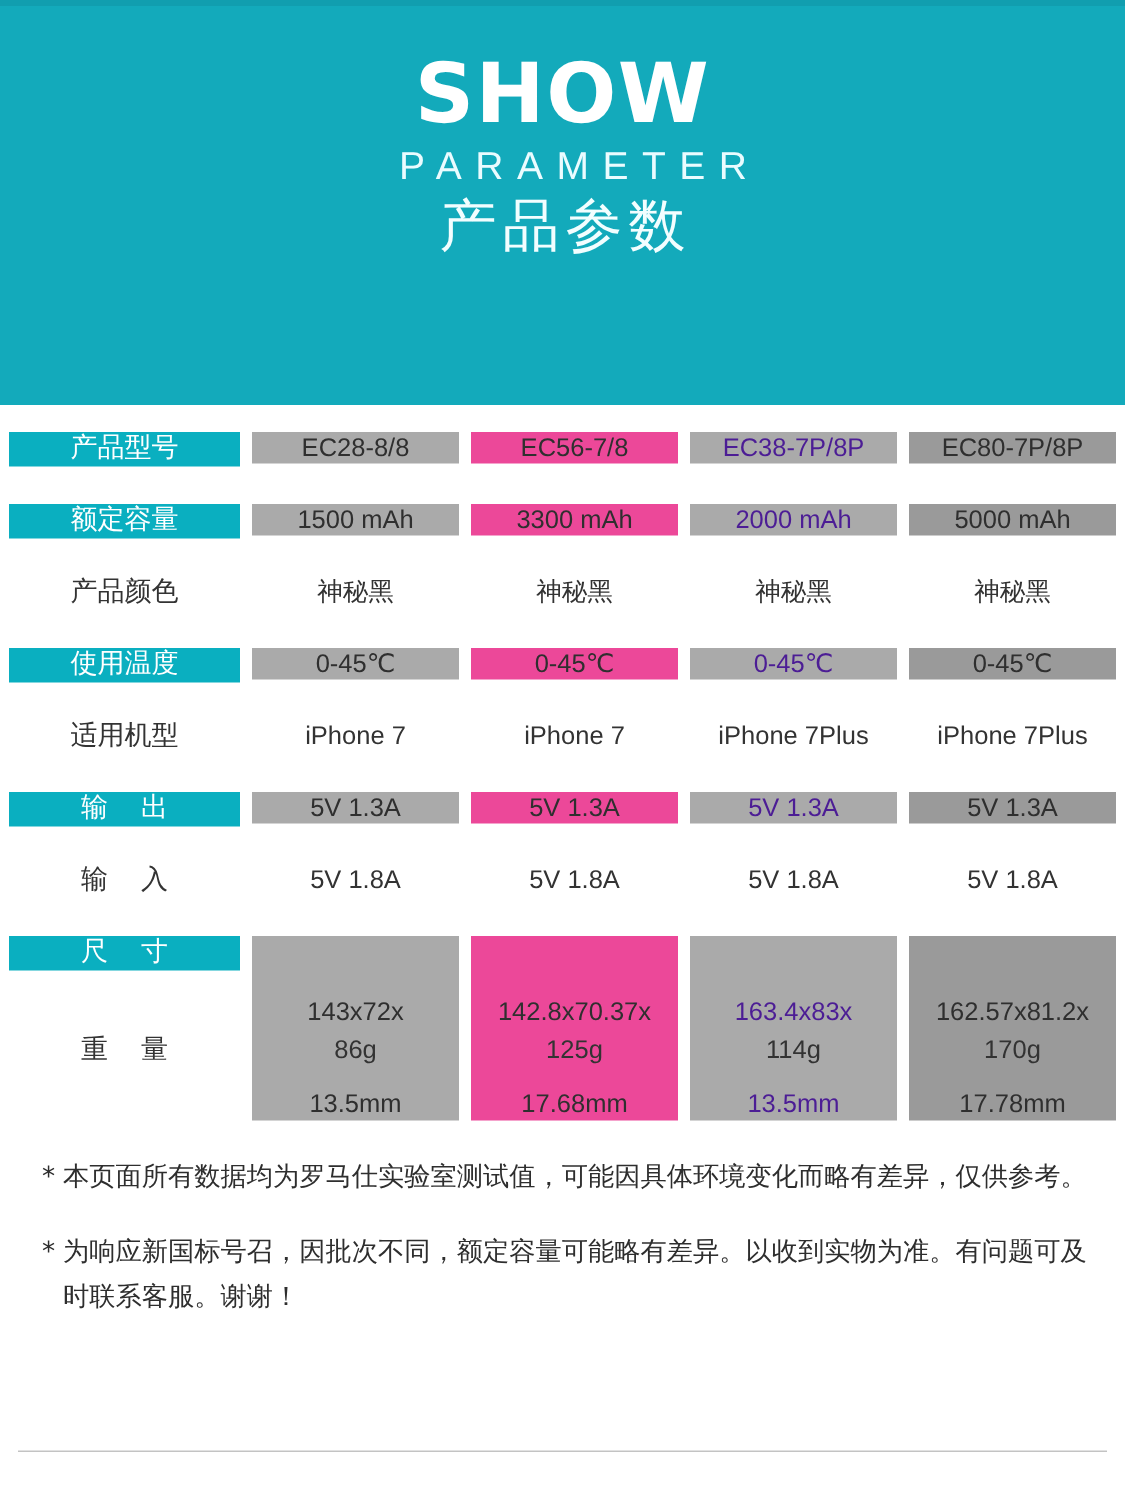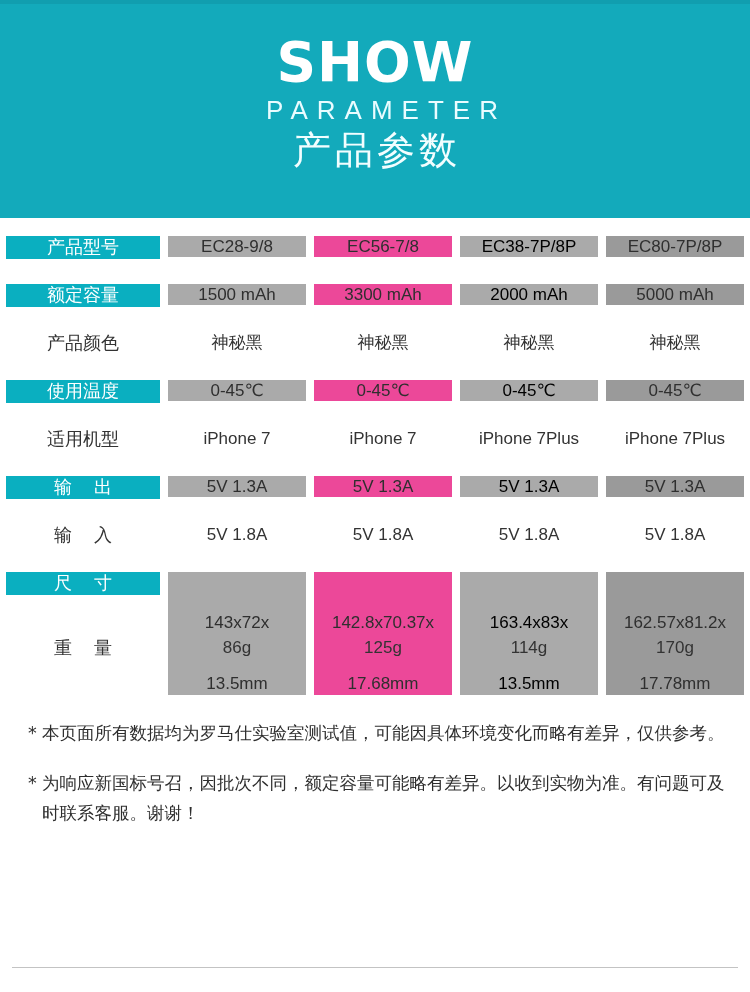--- a/index.html
+++ b/index.html
@@ -12,21 +12,21 @@
     height: 992px;
     font-family: "Liberation Sans", "DejaVu Sans", sans-serif;
     overflow: hidden;
     position: relative;
   }
 
   
   .banner {
     position: relative;
     width: 750px;
-    height: 218px;
+    height: 270px;
     background: #13aabb;
     box-sizing: border-box;
     overflow: hidden;
   }
   .banner-topband {
     position: absolute;
     top: 0; left: 0;
     width: 750px;
     height: 4px;
     background: #119eaf;
@@ -108,21 +108,21 @@
   }
   .cell.value:last-child { margin-right: 0; }
 
   
   .spec-row.shaded .cell.label {
     background: #0aafc0;
     color: #ffffff;
   }
   .spec-row.shaded .cell.value.c0 { background: #aaaaaa; color: #2f2f2f; }
   .spec-row.shaded .cell.value.c1 { background: #ec4899; color: #2f2f2f; }
-  .spec-row.shaded .cell.value.c2 { background: #aaaaaa; color: #000000; }
+  .spec-row.shaded .cell.value.c2 { background: #aaaaaa; color: #4c1d95; }
   .spec-row.shaded .cell.value.c3 { background: #9a9a9a; color: #2f2f2f; }
 
   
   .spec-row.plain .cell.label { background: transparent; color: #333333; }
   .spec-row.plain .cell.value { background: transparent; color: #333333; }
 
   .cell .twochar { letter-spacing: 0; }
   .cell .twochar .sp { display: inline-block; width: 22px; }
 
   .multiline { display: block; }
@@ -168,21 +168,21 @@
     <div class="banner-show">SHOW</div>
     <div class="banner-parameter">PARAMETER</div>
     <div class="banner-cn">产品参数</div>
   </div>
 </div>
 
 <div class="spec-table">
 
   <div class="spec-row shaded">
     <div class="cell label">产品型号</div>
-    <div class="cell value c0">EC28-9/8</div>
+    <div class="cell value c0">EC28-8/8</div>
     <div class="cell value c1">EC56-7/8</div>
     <div class="cell value c2">EC38-7P/8P</div>
     <div class="cell value c3">EC80-7P/8P</div>
   </div>
 
 
   <div class="spec-row shaded">
     <div class="cell label">额定容量</div>
     <div class="cell value c0">1500 mAh</div>
     <div class="cell value c1">3300 mAh</div>

